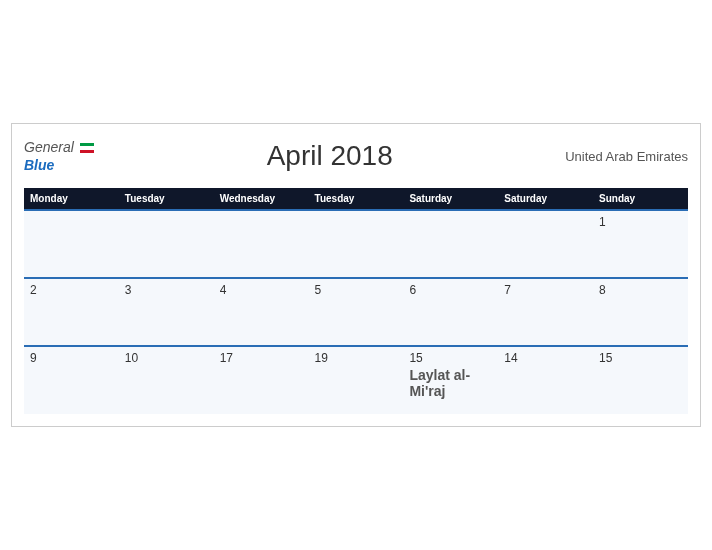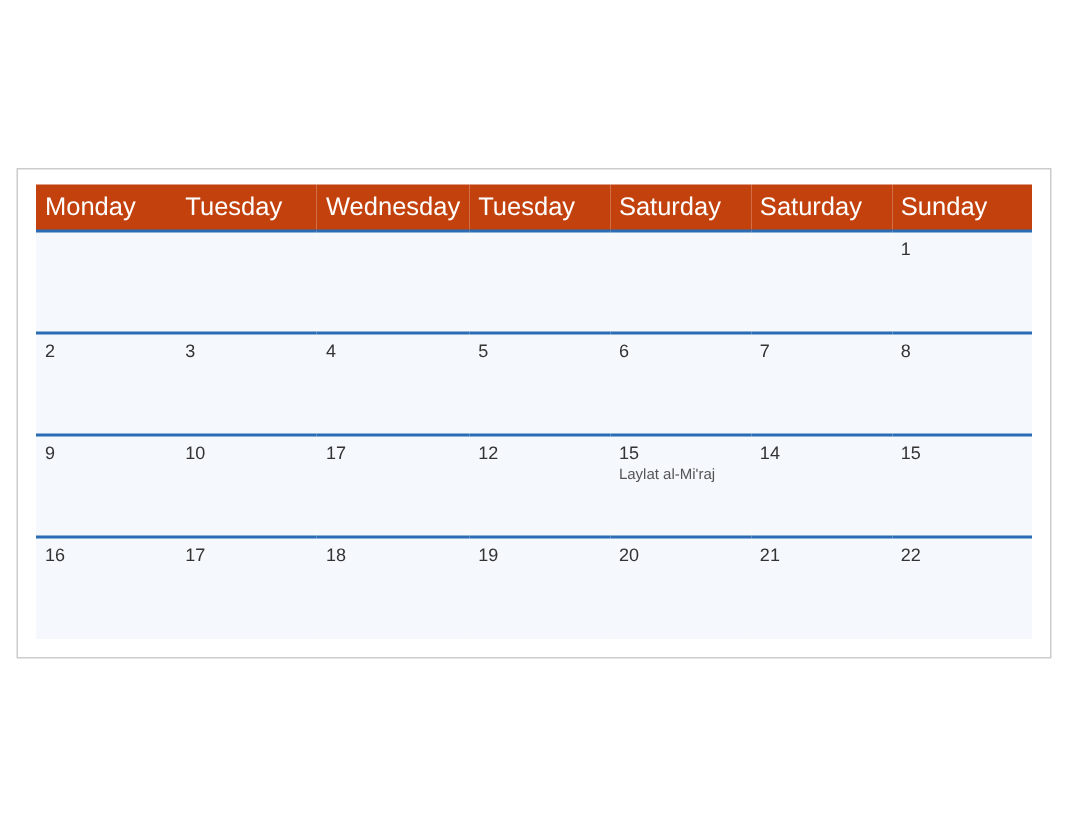--- a/index.html
+++ b/index.html
@@ -43,24 +43,24 @@
     .country {
       font-size: 13px;
       color: #555;
       text-align: right;
     }
     .calendar-table {
       width: 100%;
       border-collapse: collapse;
     }
     .calendar-table thead tr th {
-      background: #c2410c;
+      background: #0f172a;
       color: #fff;
-      font-size: 17px;
-      font-weight: normal;
+      font-size: 10px;
+      font-weight: bold;
       padding: 5px 6px;
       text-align: left;
       border: none;
     }
     .calendar-table tbody tr {
       border-top: 2px solid #2a6db5;
     }
     .calendar-table tbody tr td {
       width: 14.28%;
       height: 68px;
@@ -74,24 +74,25 @@
     }
     .calendar-table tbody tr td.empty {
       background: #f5f8fc;
     }
     .day-number {
       font-size: 12px;
       color: #333;
       display: block;
     }
     .holiday-name {
-      font-size: 10px;
+      font-size: 14px;
       color: #555;
       display: block;
       margin-top: 2px;
+      font-weight: bold;
     }
     .logo-row {
       display: flex;
       align-items: center;
     }
     .logo-text-general {
       font-size: 14px;
       color: #555;
       font-style: italic;
     }
@@ -99,20 +100,35 @@
       font-size: 14px;
       color: #1a6bbf;
       font-style: italic;
       font-weight: bold;
     }
   </style>
 </head>
 <body>
 
 <div class="calendar-container">
+  <div class="header">
+    <div class="logo-row">
+      <div>
+        <div>
+          <span class="logo-text-general">General</span>
+          <span class="logo-flag"></span>
+        </div>
+        <div>
+          <span class="logo-text-blue">Blue</span>
+        </div>
+      </div>
+    </div>
+    <div class="title">April 2018</div>
+    <div class="country">United Arab Emirates</div>
+  </div>
 
   <table class="calendar-table">
     <thead>
       <tr>
       <th>Monday</th>
           <th>Tuesday</th>
           <th>Wednesday</th>
           <th>Tuesday</th>
           <th>Saturday</th>
           <th>Saturday</th>
@@ -158,51 +174,28 @@
           <td>
             <span class="day-number">9</span>
           </td>
           <td>
             <span class="day-number">10</span>
           </td>
           <td>
             <span class="day-number">17</span>
           </td>
           <td>
-            <span class="day-number">12</span>
+            <span class="day-number">19</span>
           </td>
           <td>
             <span class="day-number">15</span>
             <span class="holiday-name">Laylat al-Mi'raj</span>
           </td>
           <td>
             <span class="day-number">14</span>
           </td>
           <td>
             <span class="day-number">15</span>
-          </td>
-        </tr>
-        <tr>
-          <td>
-            <span class="day-number">16</span>
-          </td>
-          <td>
-            <span class="day-number">17</span>
-          </td>
-          <td>
-            <span class="day-number">18</span>
-          </td>
-          <td>
-            <span class="day-number">19</span>
-          </td>
-          <td>
-            <span class="day-number">20</span>
-          </td>
-          <td>
-            <span class="day-number">21</span>
-          </td>
-          <td>
-            <span class="day-number">22</span>
           </td>
         </tr>
       </tbody>
   </table>
 </div>
 
 </body></html>

